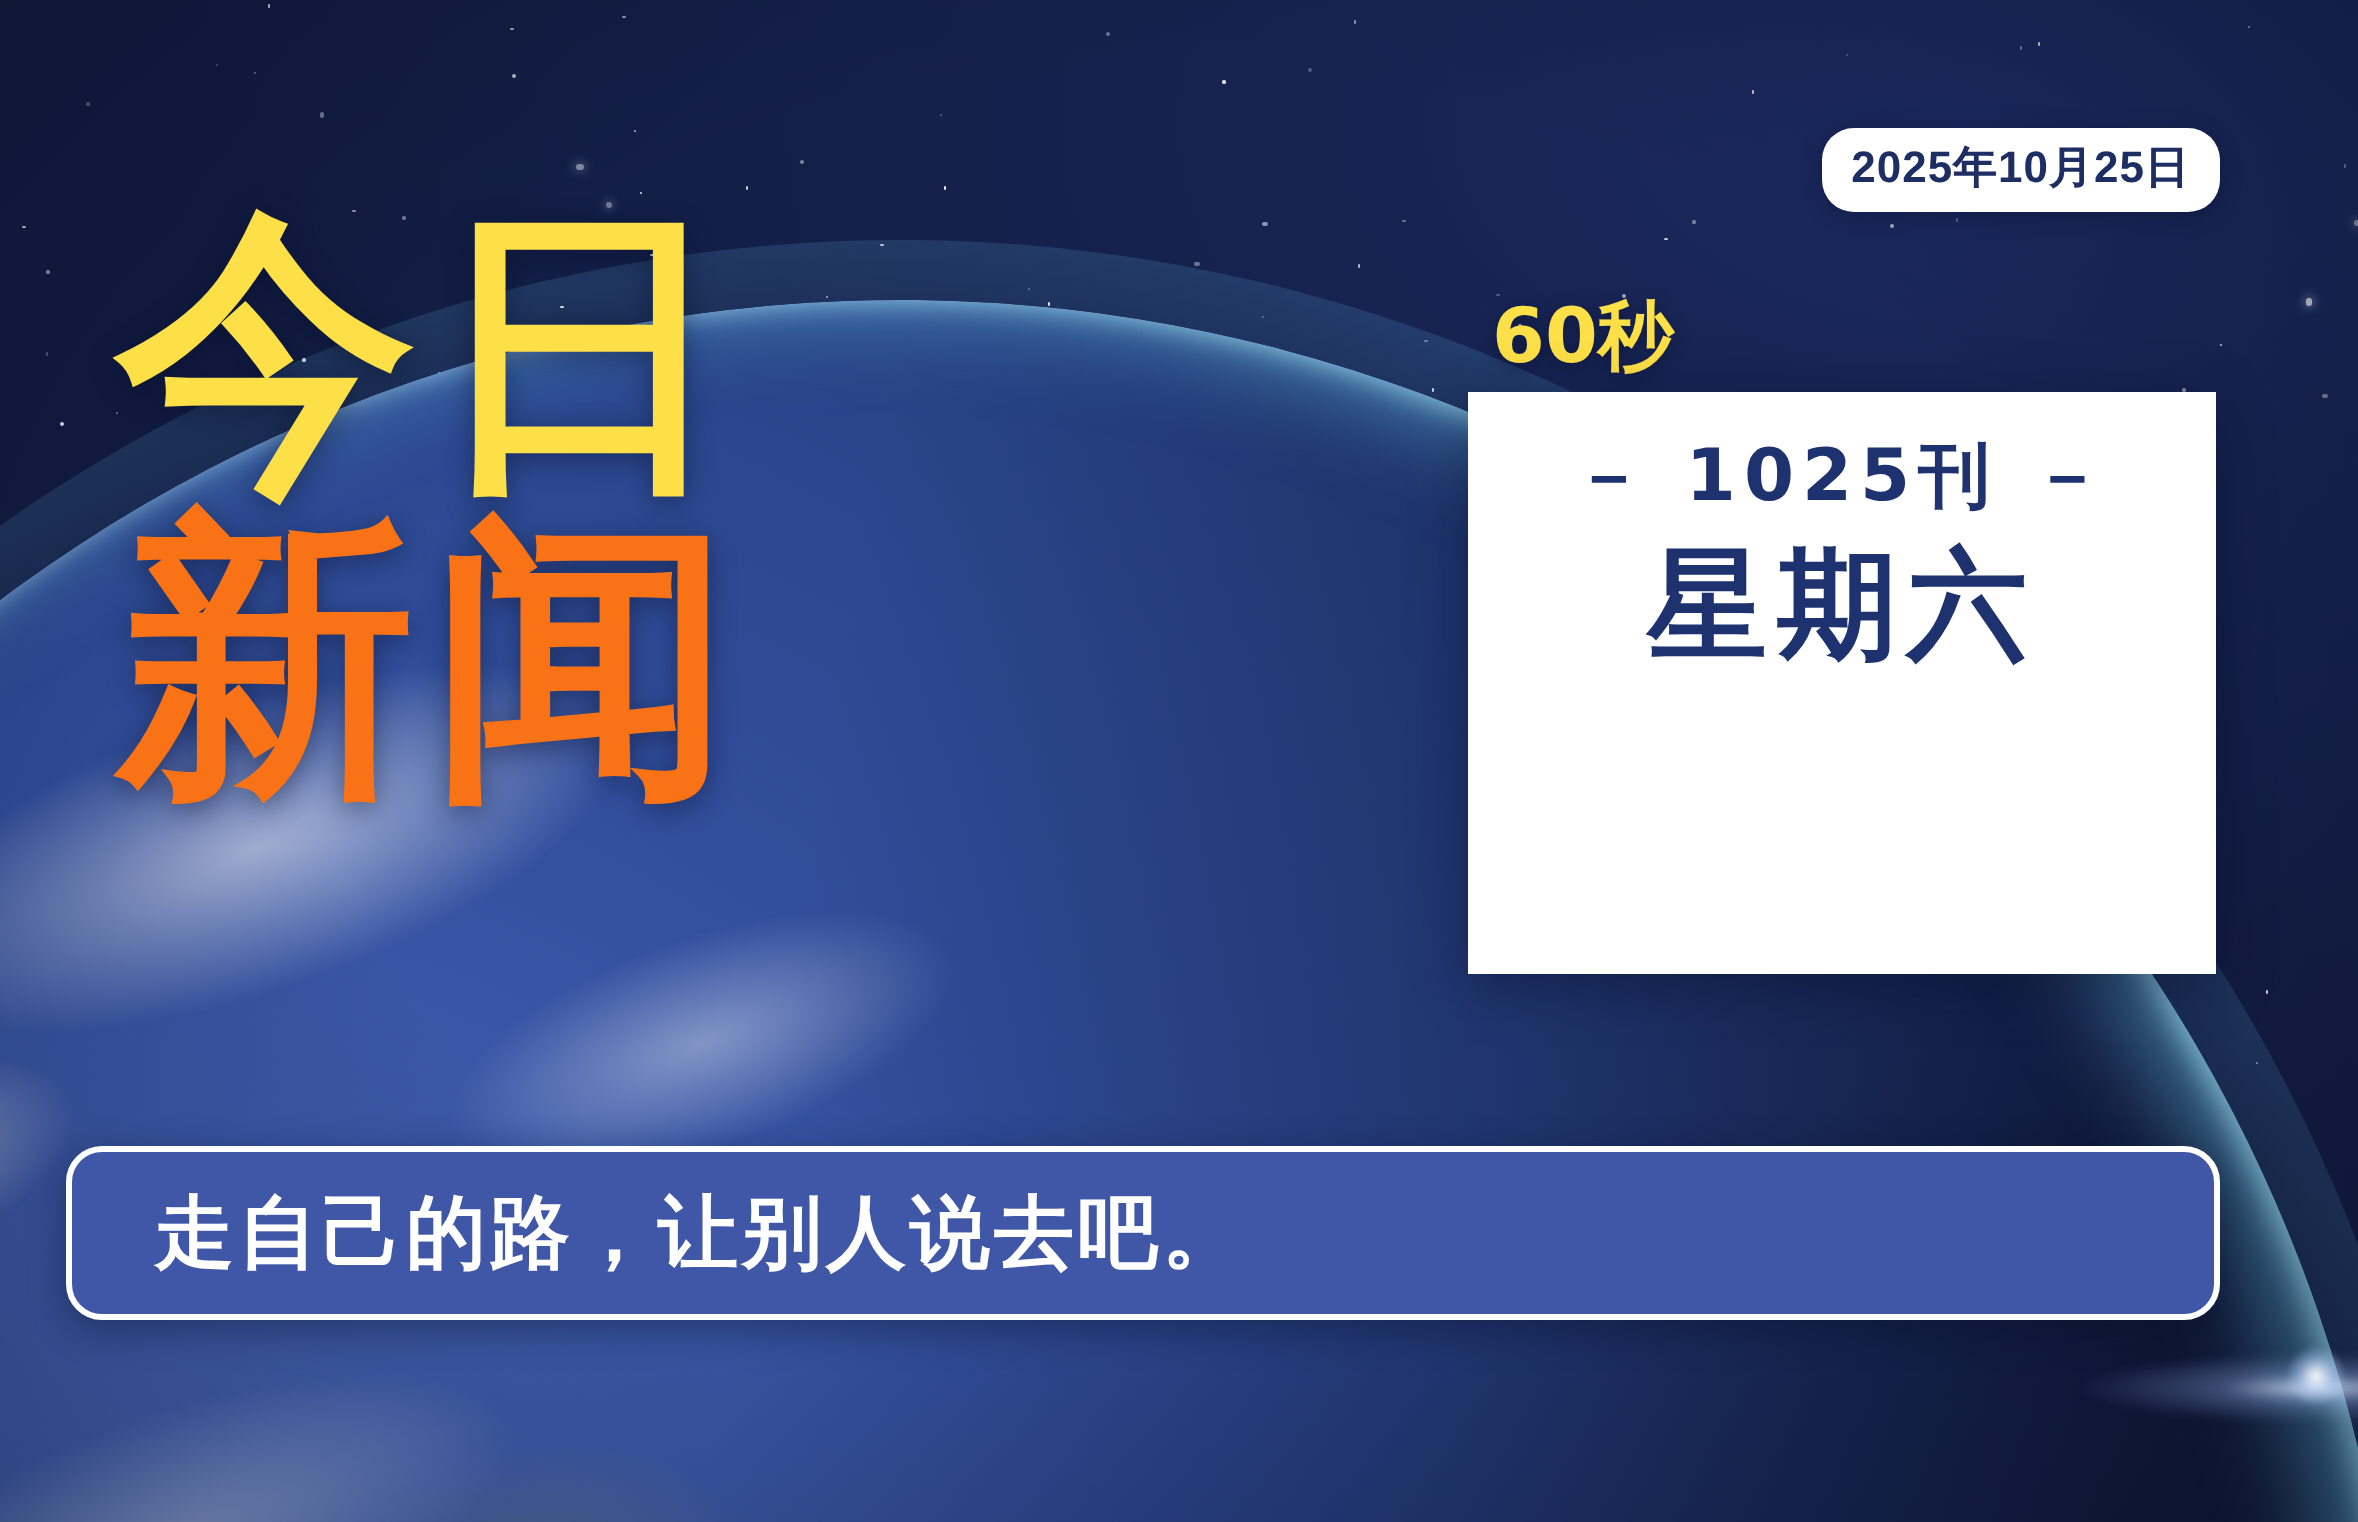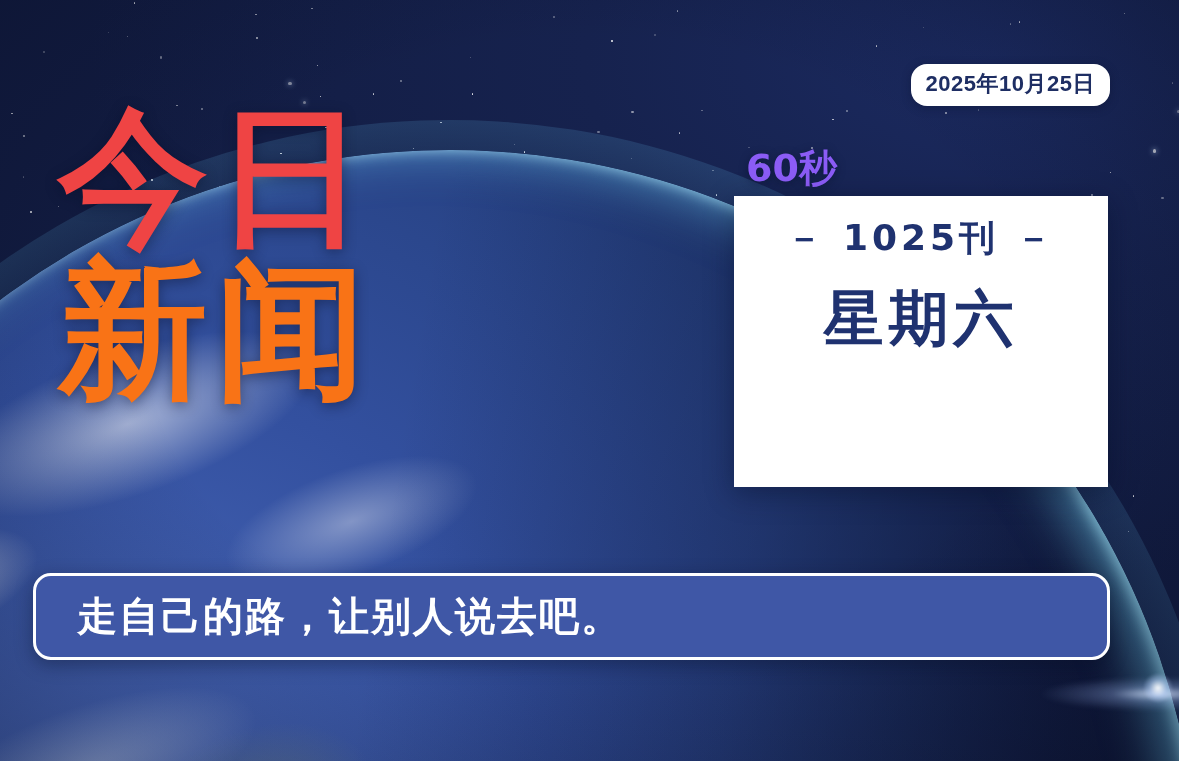--- a/index.html
+++ b/index.html
@@ -100,21 +100,21 @@
     line-height:.98;
     letter-spacing:8px;
   }
   .t-line{
     font-size:150px;
     font-weight:900;
     font-family:"DejaVu Sans","Liberation Sans",sans-serif;
     display:block;
     text-shadow:0 3px 14px rgba(6,14,40,.45);
   }
-  .t-top{color:#ef4444;}
+  .t-top{color:#fde047;}
   .t-bot{color:#f97316;margin-top:6px;display:block;}
 
   
   .date-badge{
     position:absolute;right:69px;top:64px;
     background:#FFFFFF;
     color:#1E2E63;
     border-radius:16px;
     padding:5px 15px 7px;
     font-size:22px;
@@ -125,21 +125,21 @@
   }
 
   
   .tagline{
     position:absolute;left:746px;top:143px;
     display:flex;align-items:baseline;
     white-space:nowrap;
     text-shadow:0 2px 8px rgba(8,16,44,.5);
   }
   .tag-60{
-    font-size:38px;font-weight:900;color:#8b5cf6;
+    font-size:38px;font-weight:900;color:#fde047;
     letter-spacing:0px;
     font-family:"DejaVu Sans","Liberation Sans",sans-serif;
   }
   .tag-rest{
     font-size:29px;font-weight:900;color:#FFFFFF;
     letter-spacing:1px;margin-left:6px;
     font-family:"DejaVu Sans","Liberation Sans",sans-serif;
   }
 
   
@@ -156,21 +156,21 @@
     color:#1F3270;
   }
   .card-issue{
     font-size:36px;font-weight:900;letter-spacing:4px;
     font-family:"DejaVu Sans","Liberation Sans",sans-serif;
     margin-top:4px;
   }
   .card-week{
     font-size:60px;font-weight:900;letter-spacing:5px;
     font-family:"DejaVu Sans","Liberation Sans",sans-serif;
-    margin-top:16px;
+    margin-top:0;
   }
   .card-lunar{
     font-size:64px;font-weight:900;letter-spacing:7px;
     font-family:"DejaVu Sans","Liberation Sans",sans-serif;
     margin-top:20px;
   }
 
   
   .quote-bar{
     position:absolute;left:33px;top:573px;

